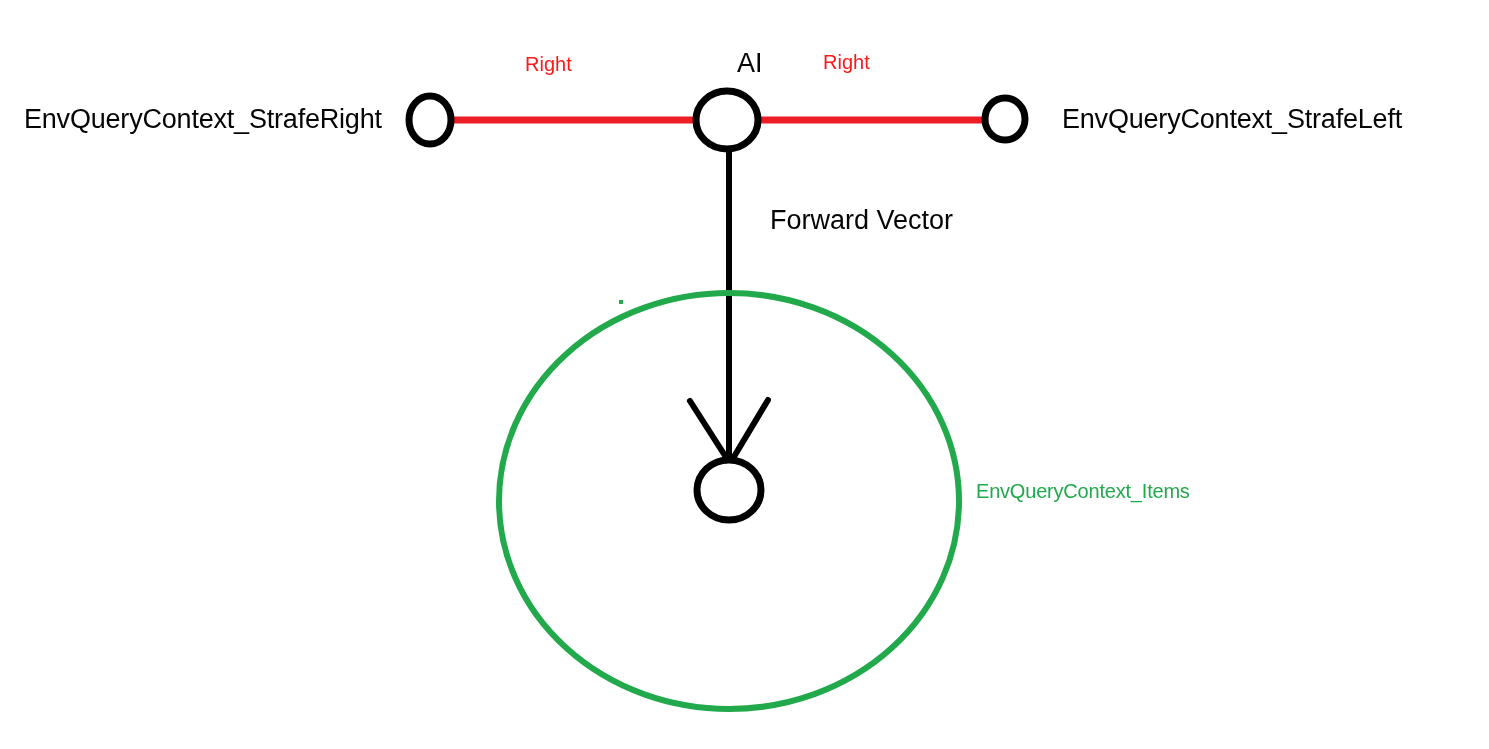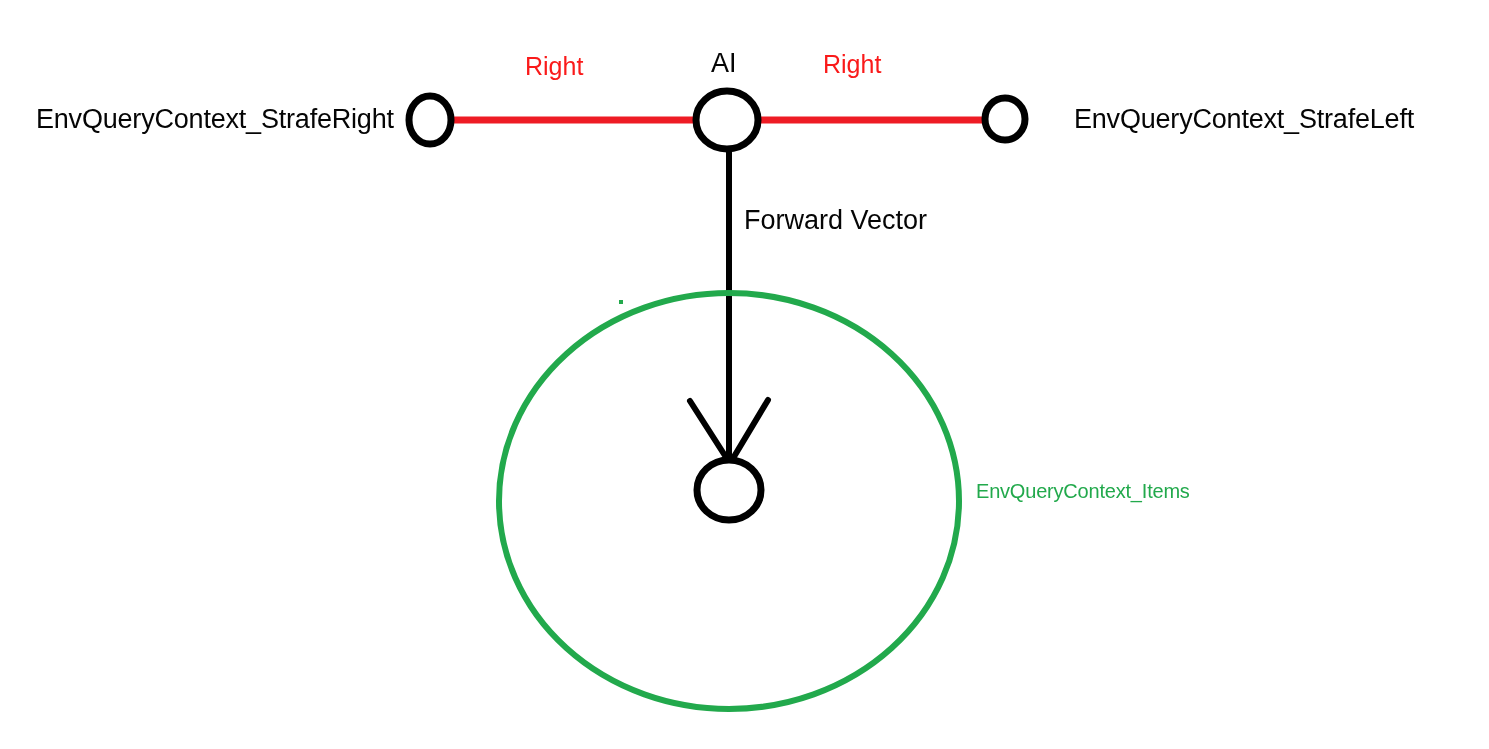--- a/index.html
+++ b/index.html
@@ -32,27 +32,27 @@
     white-space: nowrap;
     color: #050505;
     font-family: "Liberation Sans", sans-serif;
     font-weight: 400;
     line-height: 1;
     user-select: none;
   }
   .lbl-node {
     font-size: 27px;
     letter-spacing: -0.2px;
-    margin-left: 12px;
   }
   .lbl-small {
     font-size: 27px;
+    margin-left: 26px;
   }
   .lbl-red {
-    font-size: 25px;
+    font-size: 20px;
     font-weight: 400;
   }
   .lbl-green {
     font-size: 20px;
     letter-spacing: -0.2px;
   }
   #label-strafe-right { left: 24px;   top: 106px; }
   #label-strafe-left  { left: 1062px; top: 106px; text-align: center; }
   #label-ai           { left: 711px;  top: 50px;  }
   #label-right        { left: 525px;  top: 54px;  }

